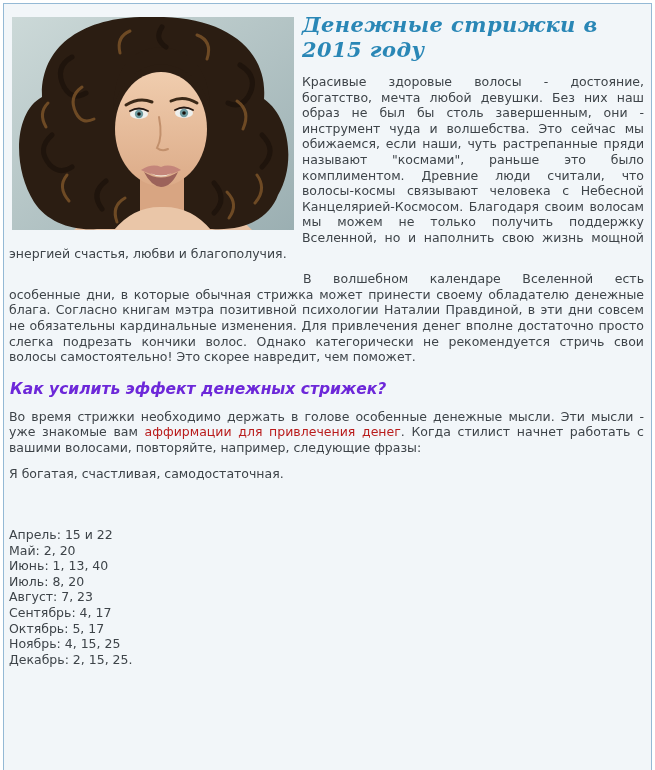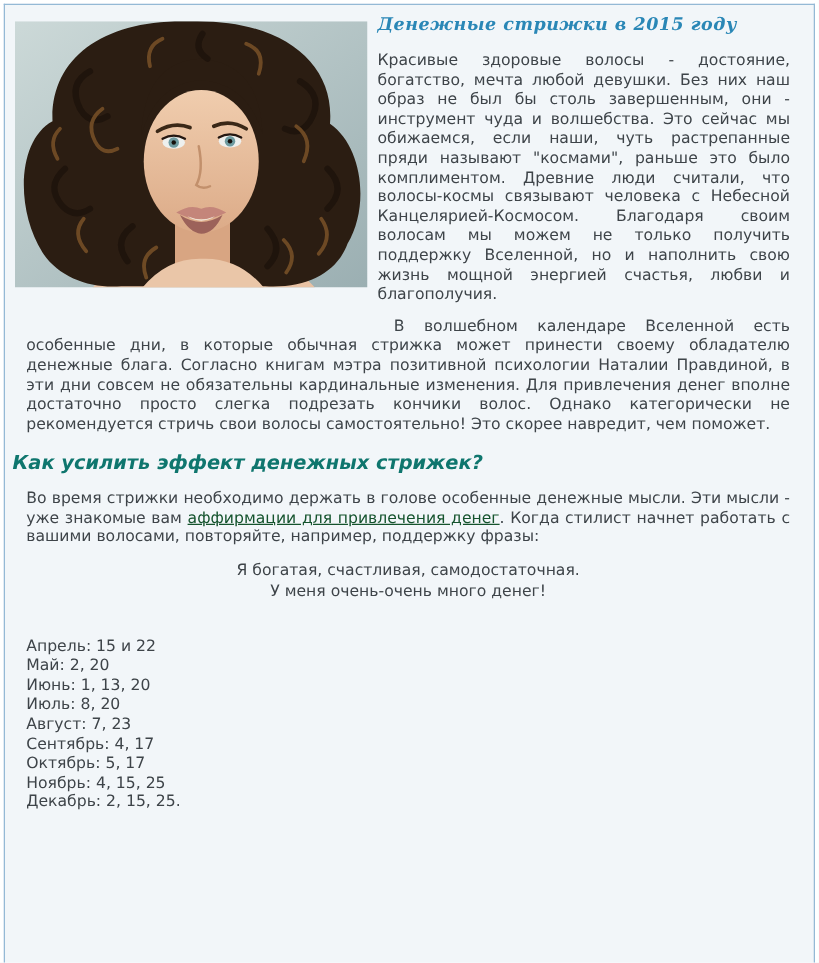--- a/index.html
+++ b/index.html
@@ -20,44 +20,44 @@
     float: left;
     display: block;
     width: 282px;
     height: 213px;
     margin: 7px 8px 6px 3px;
   }
   h1.article-title {
     font-family: "DejaVu Serif", "Liberation Serif", serif;
     font-style: italic;
     font-weight: bold;
-    font-size: 14px;
+    font-size: 21px;
     letter-spacing: 0.4px;
     color: #2a87b6;
     margin: 2px 0 12px 2px;
   }
   p {
     font-size: 12.5px;
     line-height: 15.6px;
     color: #3e4449;
     text-align: justify;
-    margin: 10px 12px;
+    margin: 10px 0;
   }
   p.indent-para { clear: left; text-indent: 294px; margin-top: 6px; }
   h2.section-heading {
     font-family: "DejaVu Sans", "Liberation Sans", sans-serif;
     font-style: italic;
     font-weight: bold;
     font-size: 15.5px;
-    color: #0f766e;
+    color: #6d28d9;
     margin: 15px 0 11px 1px;
   }
-  p.plain-lines { text-align: center; line-height: 17.2px; }
+  p.plain-lines { text-align: left; line-height: 17.2px; }
   p.month-lines { text-align: left; line-height: 15.6px; }
-  a.text-link { color: #14532d; text-decoration: underline; cursor: pointer; }
+  a.text-link { color: #b91c1c; cursor: pointer; }
 </style>
 </head>
 <body>
 
 <div class="frame">
 
   <svg class="photo" viewBox="0 0 282 213" preserveAspectRatio="none" aria-hidden="true">
     <defs>
       <linearGradient id="bgG" x1="0" y1="0" x2="1" y2="1">
         <stop offset="0" stop-color="#ccd9d8"></stop>
@@ -128,34 +128,34 @@
   </svg>
 
   <h1 class="article-title">Денежные стрижки в 2015 году</h1>
 
   <p>Красивые здоровые волосы -  достояние, богатство, мечта любой девушки. Без них наш образ не был бы столь завершенным, они - инструмент чуда и волшебства. Это сейчас мы обижаемся, если наши, чуть растрепанные пряди называют "космами", раньше это было комплиментом. Древние люди считали, что волосы-космы связывают человека с Небесной Канцелярией-Космосом. Благодаря своим волосам мы можем не только получить поддержку Вселенной, но и наполнить свою жизнь мощной энергией счастья, любви и благополучия.</p>
 
   <p class="indent-para">В волшебном календаре Вселенной есть особенные дни, в которые обычная стрижка может принести своему обладателю денежные блага. Согласно книгам мэтра позитивной психологии Наталии Правдиной, в эти дни совсем не обязательны кардинальные изменения. Для привлечения денег вполне достаточно просто слегка подрезать кончики волос. Однако категорически не рекомендуется стричь свои волосы самостоятельно! Это скорее навредит, чем поможет.</p>
 
   <h2 class="section-heading">Как усилить эффект денежных стрижек?</h2>
 
-  <p><span>Во время стрижки необходимо держать в голове особенные денежные мысли. Эти мысли - уже знакомые вам </span><a class="text-link">аффирмации для привлечения денег</a><span>. Когда стилист начнет работать с вашими волосами, повторяйте, например, поддержку фразы:</span></p>
+  <p><span>Во время стрижки необходимо держать в голове особенные денежные мысли. Эти мысли - уже знакомые вам </span><a class="text-link">аффирмации для привлечения денег</a><span>. Когда стилист начнет работать с вашими волосами, повторяйте, например, следующие фразы:</span></p>
 
   <p class="plain-lines">
     <span>Я богатая, счастливая, самодостаточная.</span><br>
-    <span>У меня очень-очень много денег!</span><br>
+    <br>
     <br>
   </p>
 
 
 
   <p class="month-lines">
     <span>Апрель: 15 и 22</span><br>
     <span>Май: 2, 20</span><br>
-    <span>Июнь: 1, 13, 20</span><br>
+    <span>Июнь: 1, 13, 40</span><br>
     <span>Июль: 8, 20</span><br>
     <span>Август: 7, 23</span><br>
     <span>Сентябрь: 4, 17</span><br>
     <span>Октябрь: 5, 17</span><br>
     <span>Ноябрь: 4, 15, 25</span><br>
     <span>Декабрь: 2, 15, 25.</span>
   </p>
 
 </div>
 

